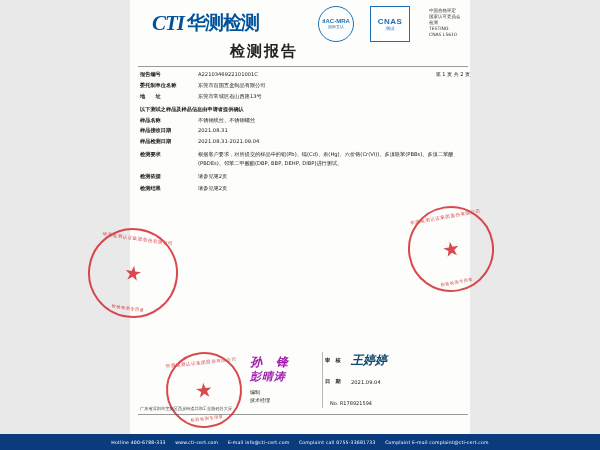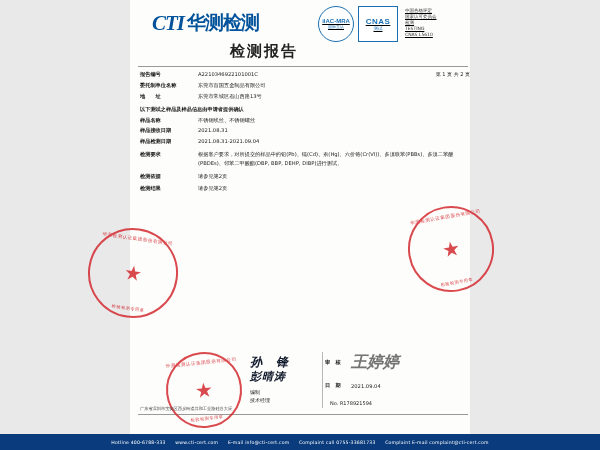--- a/index.html
+++ b/index.html
@@ -34,21 +34,21 @@
   .logo-cn{
     font-family:"DejaVu Sans", sans-serif;
     font-weight:bold;
     font-size:19px;
     color:#00529b;
     margin-left:3px;
     letter-spacing:-1px;
   }
   .badges{
     position:absolute;left:318px;top:6px;
-    display:flex;align-items:flex-start;gap:4px;text-decoration:underline;
+    display:flex;align-items:flex-start;gap:16px;
   }
   .badge-round{
     width:34px;height:34px;border-radius:50%;
     border:1.2px solid #1b6fb3;
     display:flex;flex-direction:column;align-items:center;justify-content:center;
     color:#1b6fb3;
     font-size:4.5px;line-height:1.15;
     text-align:center;
     background:#fff;
   }
@@ -129,31 +129,31 @@
   
   .sig-area{
     position:absolute;left:140px;top:352px;width:330px;height:58px;
     font-family:"DejaVu Sans", sans-serif;font-size:5.2px;color:#1a1a1a;
   }
   .sig-left{
     position:absolute;left:110px;top:2px;width:110px;
   }
   .sig-name{
     font-family:"Liberation Serif", serif;
-    font-size:12px;color:#0f172a;font-style:italic;font-weight:bold;
+    font-size:12px;color:#a21caf;font-style:italic;font-weight:bold;
     letter-spacing:1px;
   }
   .sig-name.two{margin-top:-2px;font-size:11px;}
   .sig-caption{margin-top:4px;font-size:5px;color:#222;line-height:1.6;}
   .sig-right{
     position:absolute;left:185px;top:0;width:150px;
   }
   .sig-right .line{display:flex;align-items:center;margin-bottom:9px;}
   .sig-right .k{width:26px;flex:0 0 26px;font-weight:bold;}
-  .sig-right .v{flex:1;color:#737373;font-family:"Liberation Serif", serif;font-style:italic;font-size:16px;font-weight:bold;}
+  .sig-right .v{flex:1;color:#0c4a6e;font-family:"Liberation Serif", serif;font-style:italic;font-size:12px;font-weight:bold;}
   .sig-right .v.plain{color:#222;font-style:normal;font-size:5.2px;font-family:"DejaVu Sans", sans-serif;font-weight:normal;}
   .vdiv{
     position:absolute;left:322px;top:352px;width:1px;height:56px;background:#b8b8b8;
   }
   .footer-no{
     position:absolute;left:330px;top:400px;font-size:5px;color:#222;
     font-family:"DejaVu Sans", sans-serif;
   }
   .footer-disclaimer{
     position:absolute;left:140px;top:406px;width:330px;

